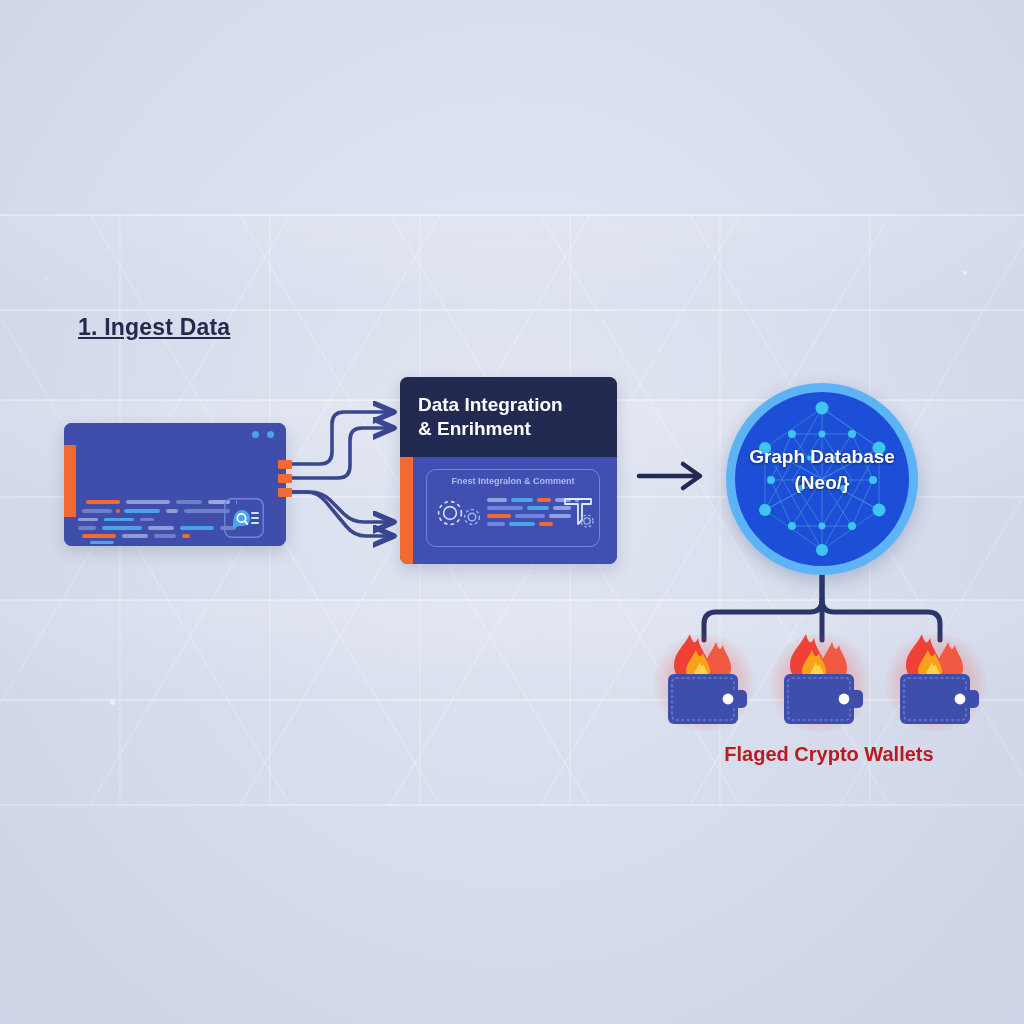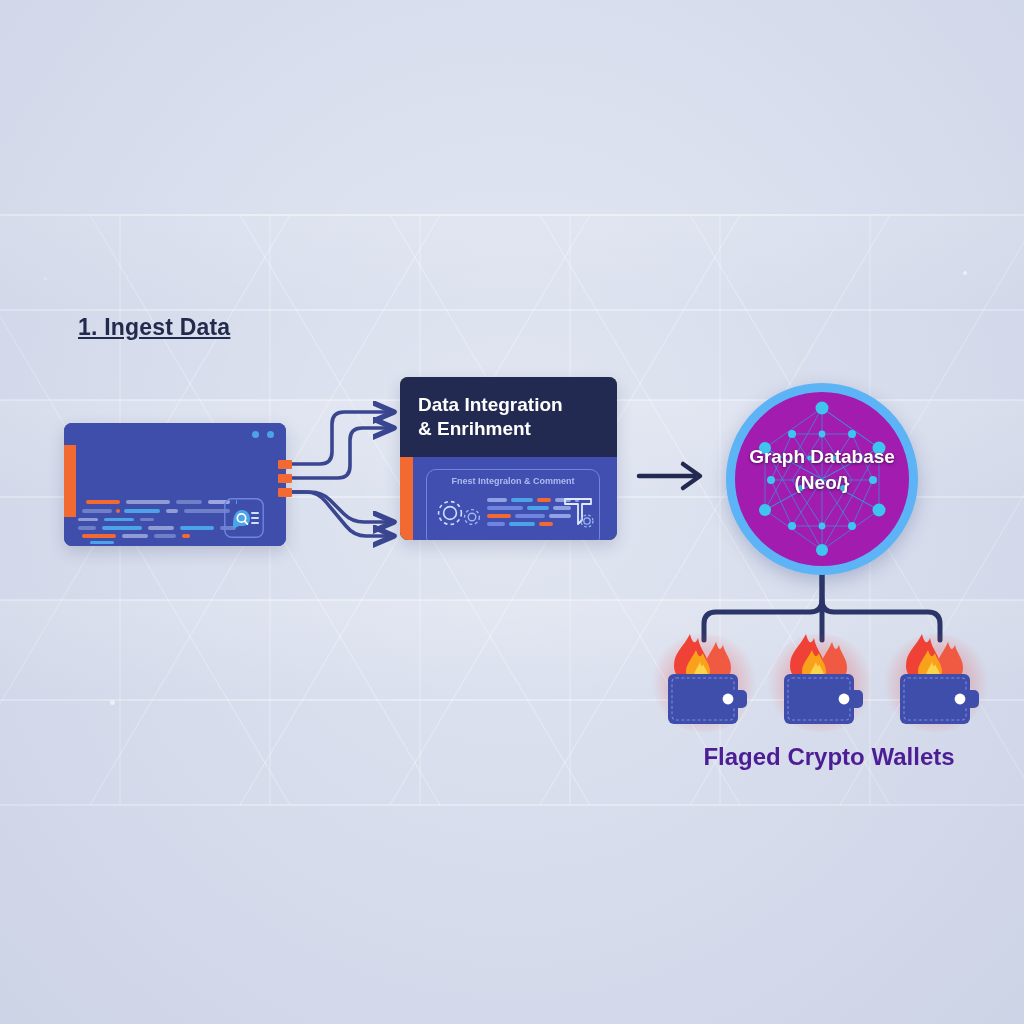--- a/index.html
+++ b/index.html
@@ -119,21 +119,21 @@
     border-radius: 1px;
     z-index: 6;
   }
   #stub1 { left: 278px; top: 460px; }
   #stub2 { left: 278px; top: 474px; }
   #stub3 { left: 278px; top: 488px; }
 
   
   #card-integration {
     left: 400px; top: 377px;
-    width: 217px; height: 163px;
+    width: 217px; height: 187px;
     background: #4d7c0f;
   }
   #card-integration .hdr-band {
     position: absolute;
     left: 0; top: 0; width: 217px; height: 80px;
     background: #222a52;
     display: flex; flex-direction: column;
     justify-content: center;
   }
   #card-integration .hdr-text {
@@ -187,21 +187,21 @@
     width: 1024px; height: 1024px;
     pointer-events: none;
   }
 
   
   #graph-circle {
     position: absolute;
     left: 726px; top: 383px;
     width: 192px; height: 192px;
     border-radius: 50%;
-    background: #a21caf;
+    background: #1d4ed8;
     border: 9px solid #5cb3f5;
     box-sizing: border-box;
     overflow: hidden;
     box-shadow: 0 6px 18px rgba(40,60,120,0.25);
   }
   #graph-circle .label {
     position: absolute;
     left: 0; top: 52px;
     width: 174px;
     text-align: center;
@@ -224,22 +224,22 @@
     width: 108px; height: 98px;
     border-radius: 50%;
     background: radial-gradient(circle at 50% 50%, rgba(235,70,70,0.42) 0%, rgba(235,70,70,0.22) 45%, rgba(235,70,70,0.0) 72%);
   }
 
   #wallets-caption {
     position: absolute;
     left: 646px; top: 743px;
     width: 366px;
     text-align: center;
-    color: #4c1d95;
-    font-size: 24px;
+    color: #b91c1c;
+    font-size: 20px;
     font-weight: bold;
     white-space: nowrap;
   }
 
   .noise-dot {
     position: absolute;
     border-radius: 50%;
     background: rgba(255,255,255,0.55);
   }
 </style>

